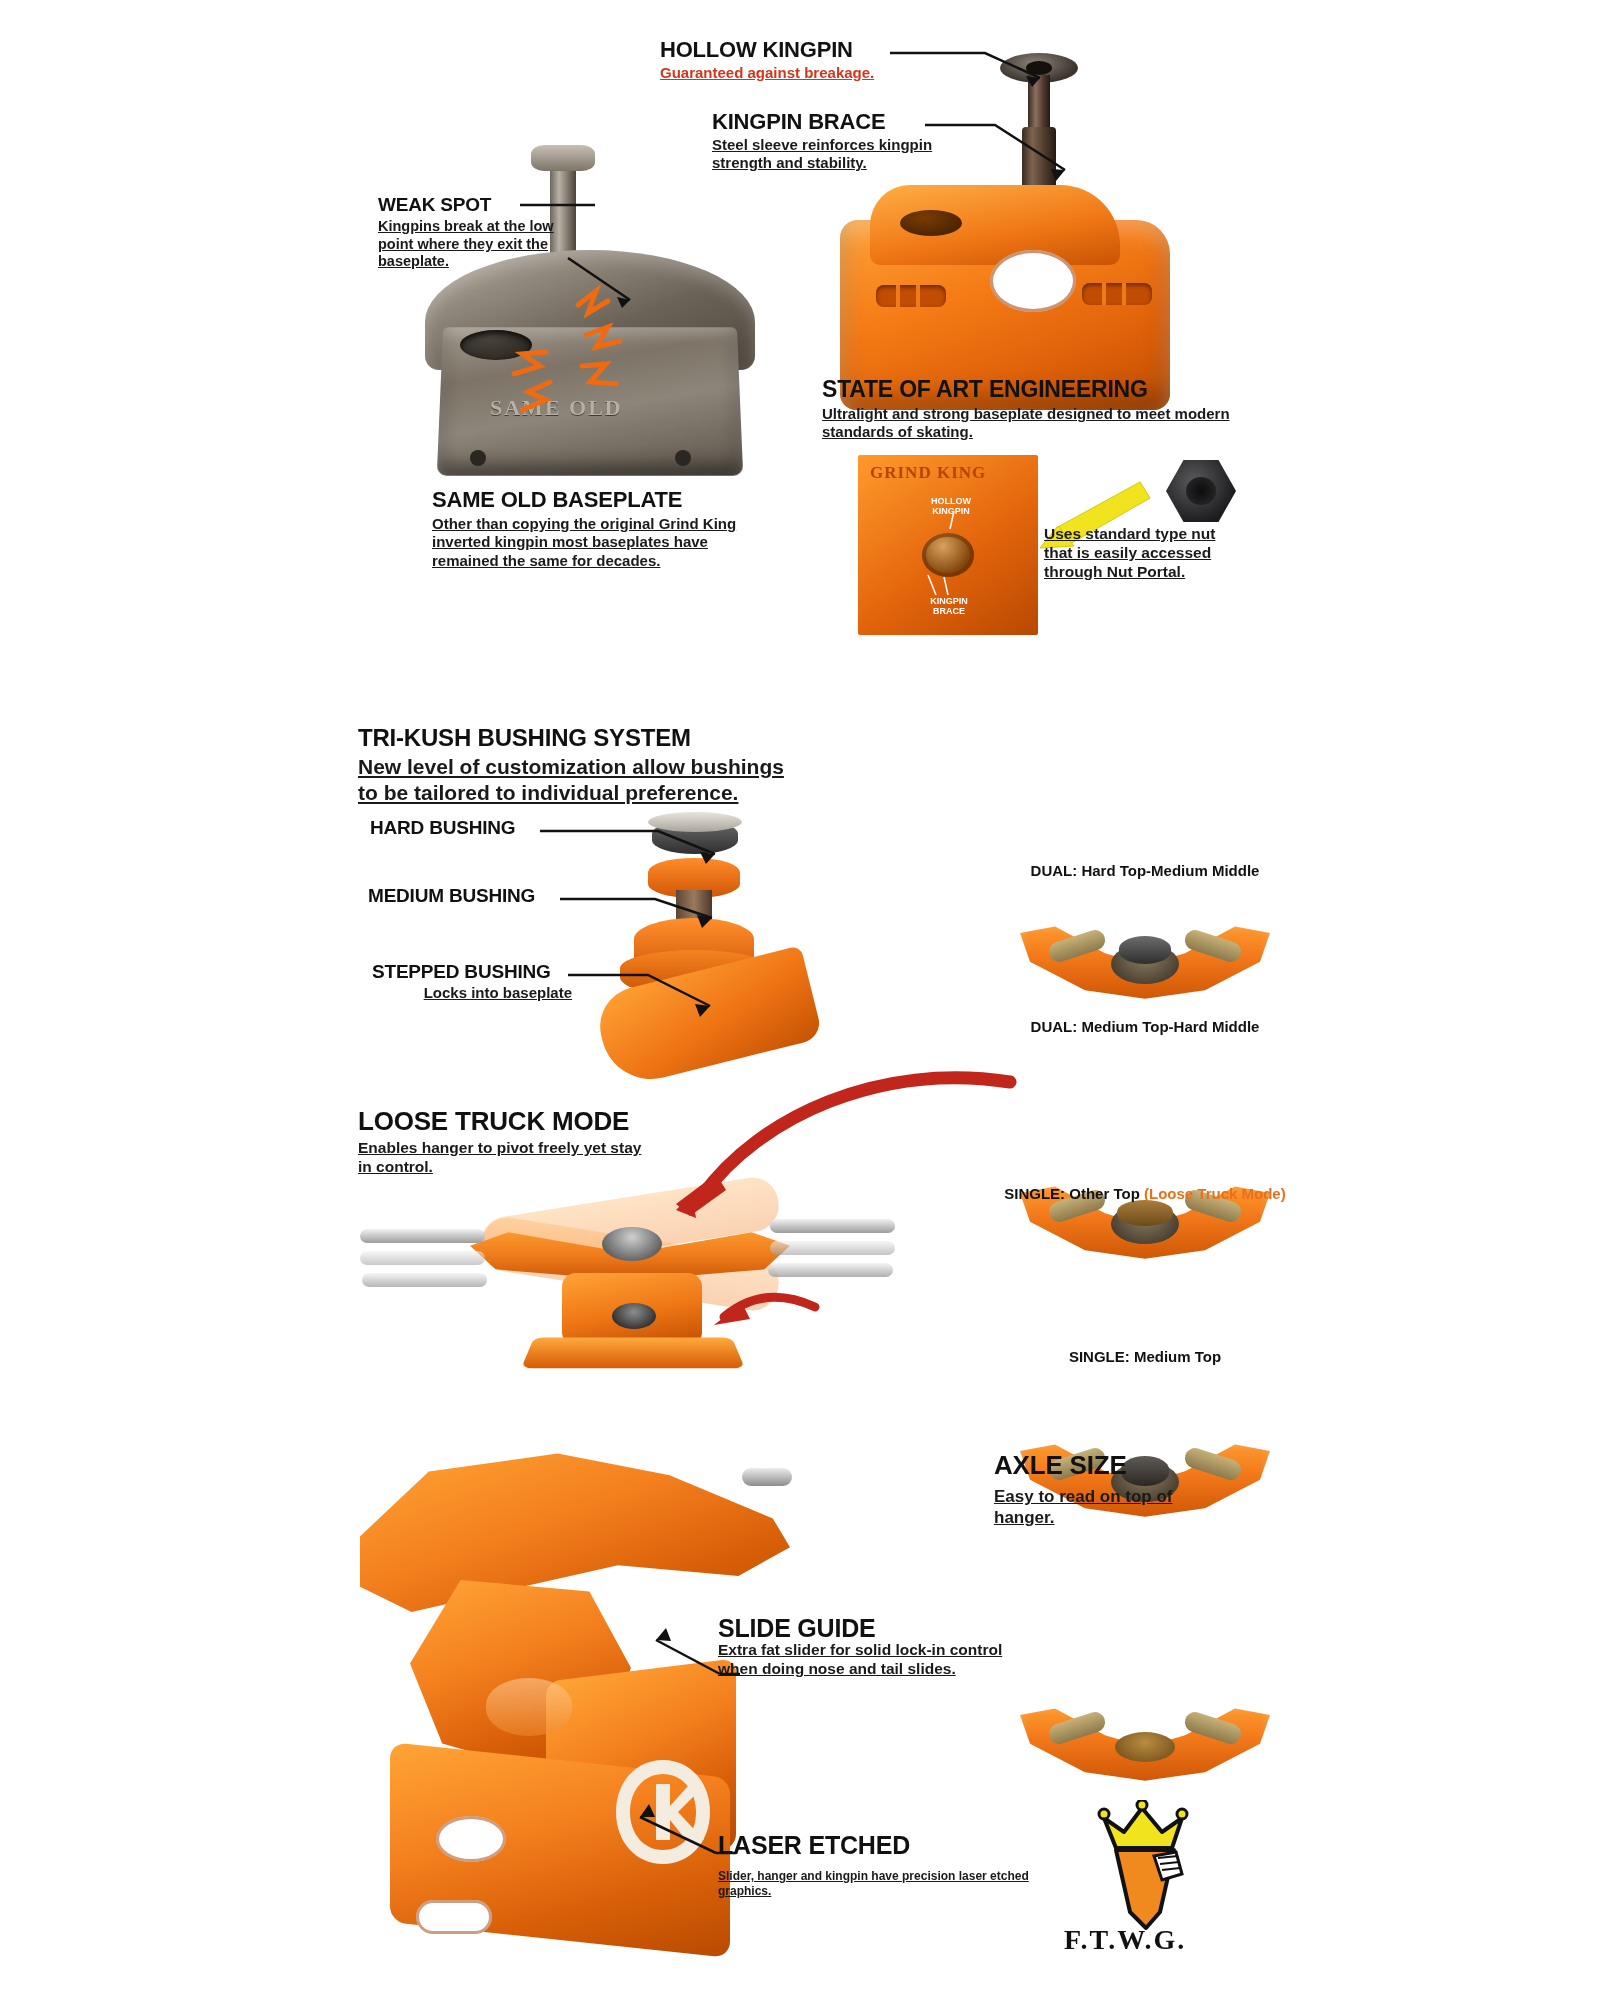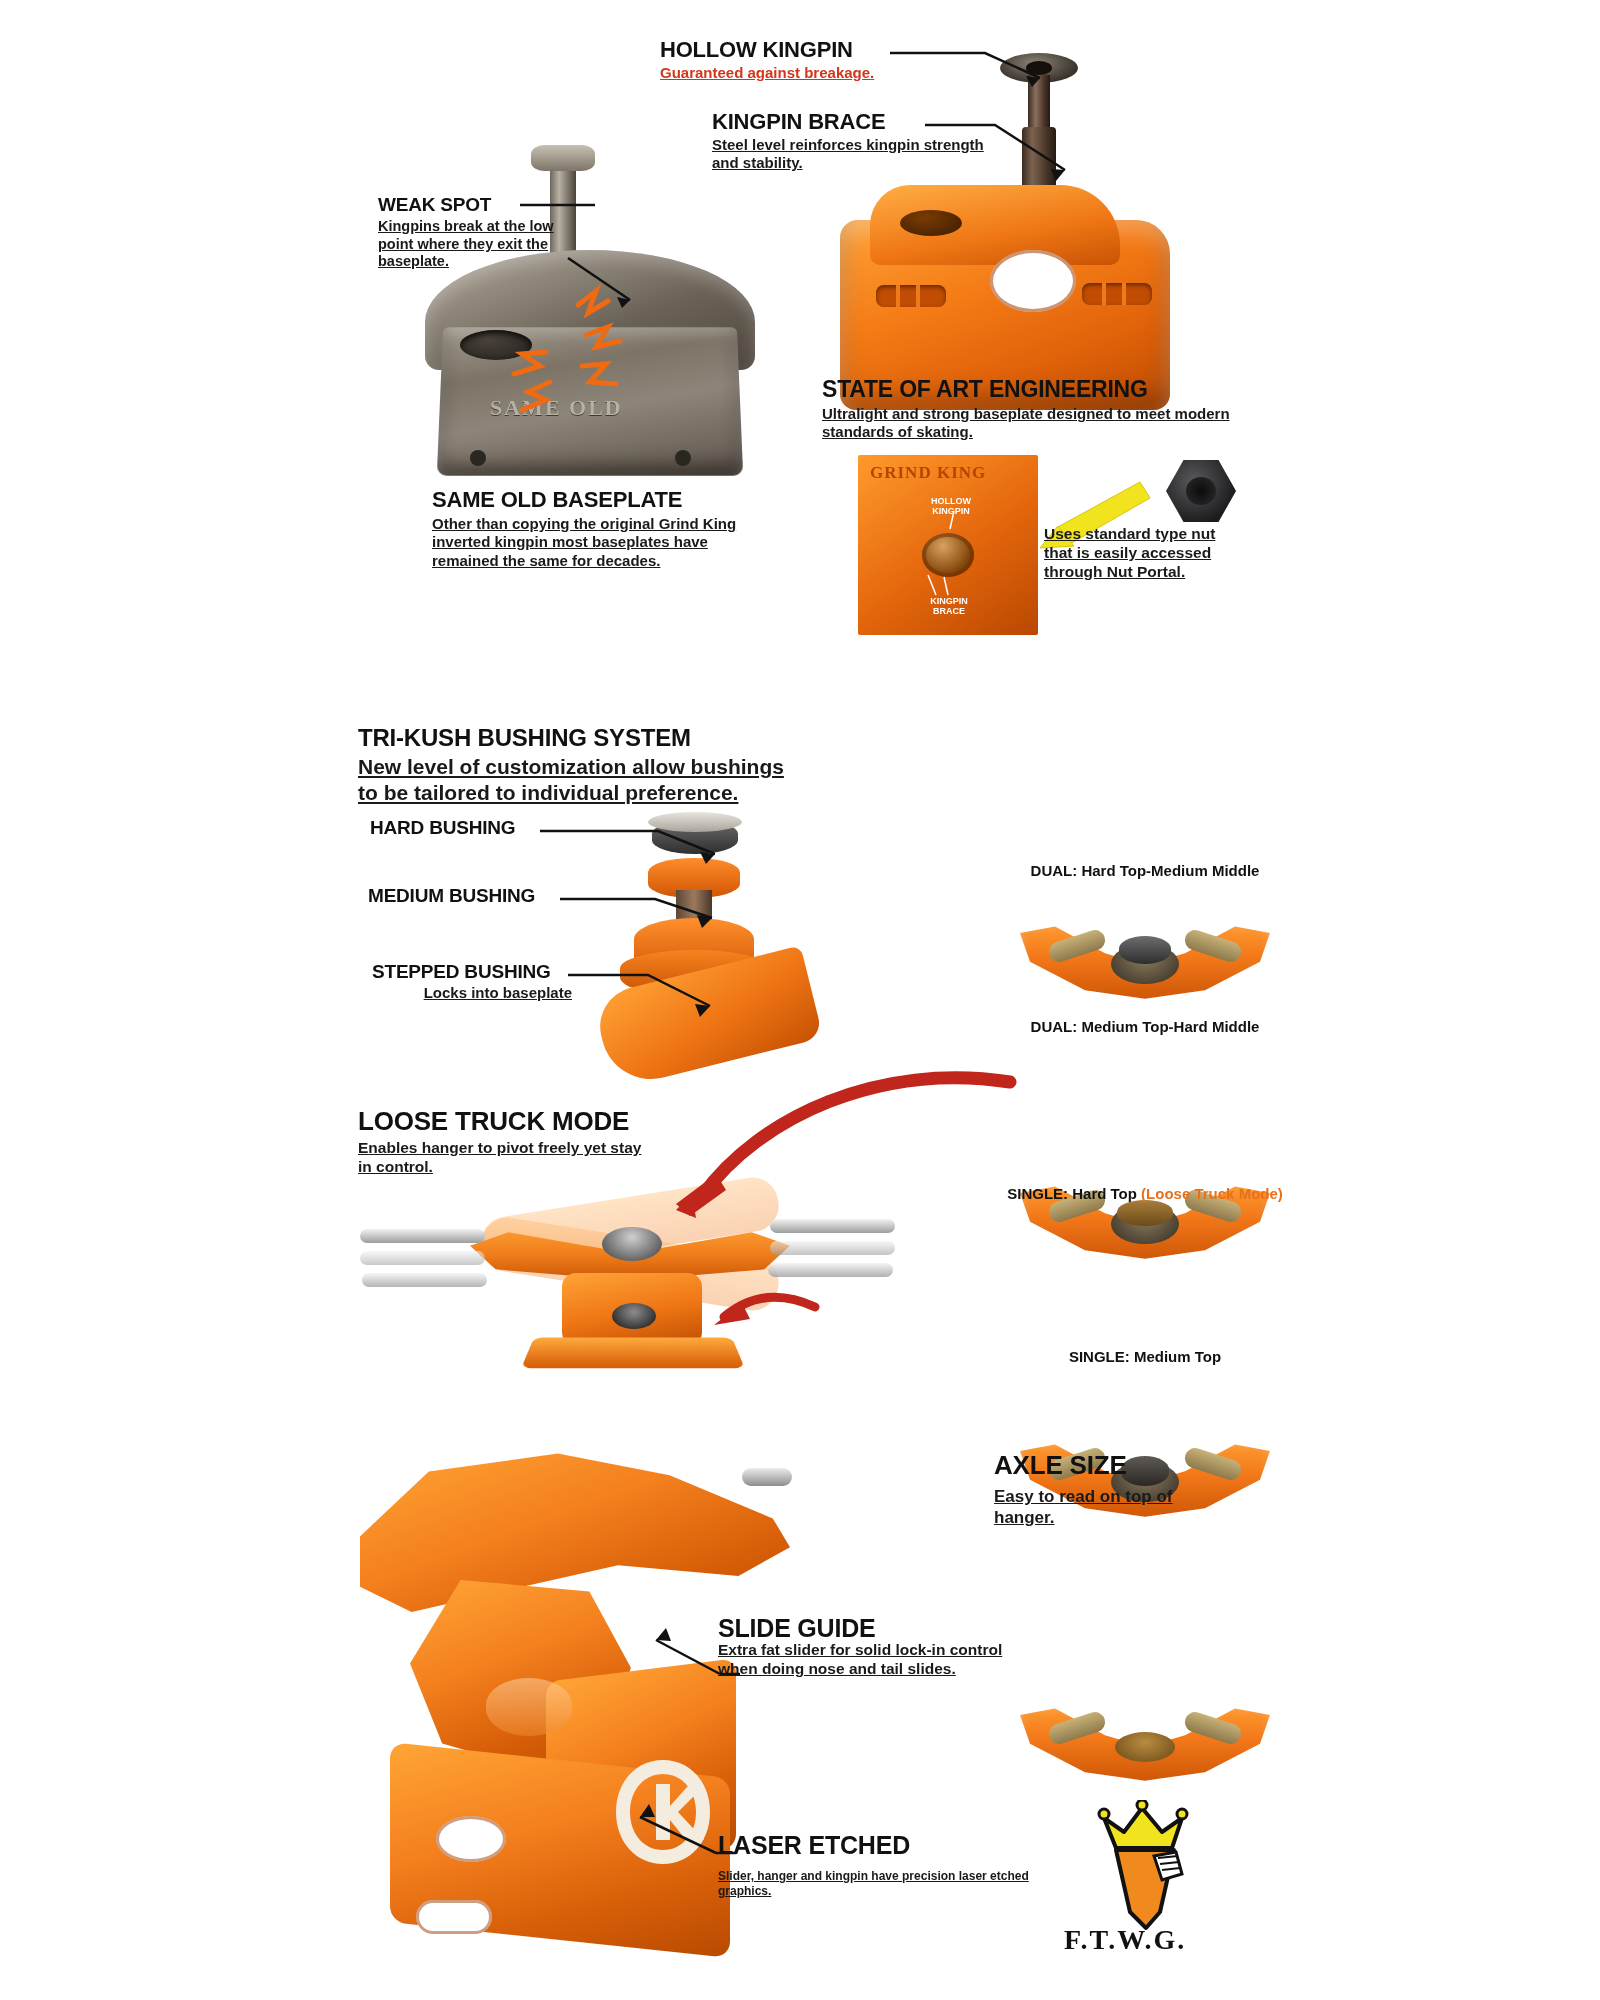--- a/index.html
+++ b/index.html
@@ -262,21 +262,21 @@
     <div class="hd" style="font-size:22px;">HOLLOW KINGPIN</div>
     <div class="bd red-txt" style="font-size:15px; margin-top:3px;">Guaranteed against breakage.</div>
   </div>
   <svg class="abs ov" width="190" height="60" style="left:890px; top:48px;">
     <path d="M0,5 L95,5 L150,30" stroke="#111" stroke-width="2.5" fill="none"></path>
     <path d="M150,30 l-14,-2 l6,11 z" fill="#111"></path>
   </svg>
 
   <div class="abs" style="left:712px; top:110px; width:290px;">
     <div class="hd" style="font-size:22px;">KINGPIN BRACE</div>
-    <div class="bd" style="font-size:15px; margin-top:3px; width:275px;">Steel level reinforces kingpin strength and stability.</div>
+    <div class="bd" style="font-size:15px; margin-top:3px; width:275px;">Steel sleeve reinforces kingpin strength and stability.</div>
   </div>
   <svg class="abs ov" width="180" height="70" style="left:925px; top:120px;">
     <path d="M0,5 L70,5 L140,50" stroke="#111" stroke-width="2.5" fill="none"></path>
     <path d="M140,50 l-14,-1 l5,12 z" fill="#111"></path>
   </svg>
 
   <div class="abs" style="left:822px; top:377px; width:420px;">
     <div class="hd" style="font-size:23px;">STATE OF ART ENGINEERING</div>
     <div class="bd" style="font-size:15px; margin-top:4px; width:420px;">Ultralight and strong baseplate designed to meet modern standards of skating.</div>
   </div>
@@ -375,21 +375,21 @@
 
   <div class="abs hanger-card" style="left:1020px; top:1048px;">
     <div class="hanger-shape"></div>
     <div class="wing" style="left:28px;"></div>
     <div class="wing" style="right:28px; transform:rotate(18deg);"></div>
     <div class="seat"></div>
     <div class="abs" style="left:50%; margin-left:-24px; top:28px; width:48px; height:30px; border-radius:50%/45%;
                 background:linear-gradient(180deg,#5f5a54,#2b2824);"></div>
   </div>
   <div class="abs cap" style="left:940px; top:1185px; width:410px; font-size:15px;">
-    <span>SINGLE: Hard Top</span>
+    <span>SINGLE: Other Top</span>
     <span class="orange-txt">(Loose Truck Mode)</span>
   </div>
 
   <div class="abs hanger-card" style="left:1020px; top:1212px;">
     <div class="hanger-shape"></div>
     <div class="wing" style="left:28px;"></div>
     <div class="wing" style="right:28px; transform:rotate(18deg);"></div>
     <div class="abs" style="left:50%; margin-left:-30px; top:40px; width:60px; height:30px; border-radius:50%;
                 background:radial-gradient(ellipse at 50% 35%,#b98c3f,#6a4716);"></div>
   </div>

